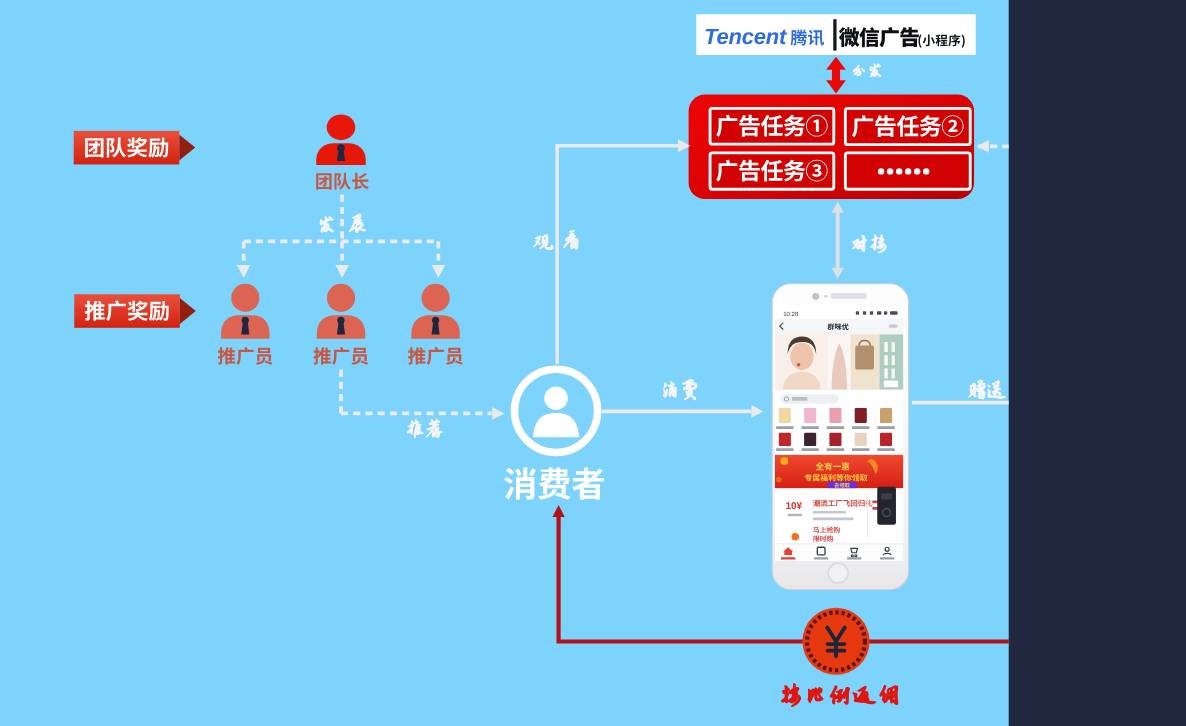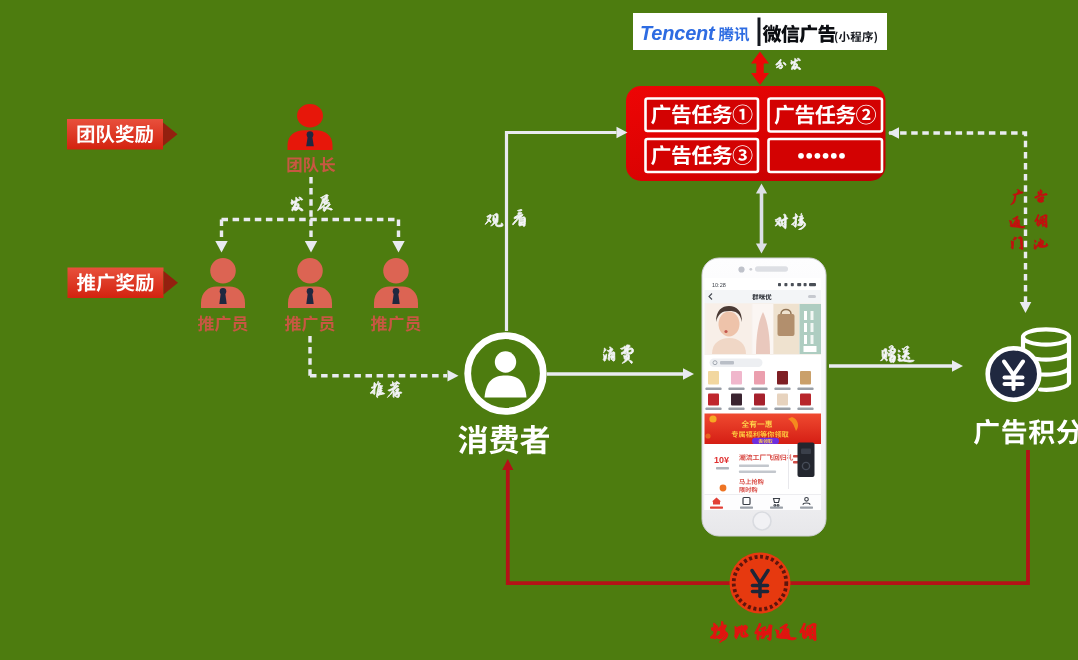--- a/index.html
+++ b/index.html
@@ -1,15 +1,15 @@
 <!DOCTYPE html>
 <html><head><meta charset="utf-8">
 <style>
 html,body{margin:0;padding:0;background:#202840;}
-#stage{position:relative;width:1078px;height:660px;overflow:hidden;background:#4d7c0f;font-family:"Liberation Sans",sans-serif;}
+#stage{position:relative;width:917px;height:660px;overflow:hidden;background:#7dd3fc;font-family:"Liberation Sans",sans-serif;}
 </style></head>
 <body>
 <div id="stage">
 <svg width="1078" height="660" viewBox="0 0 1078 660">
 <defs>
 <linearGradient id="redbox" x1="0" y1="0" x2="1" y2="1">
  <stop offset="0" stop-color="#ee0505"></stop>
           <stop offset="0.55" stop-color="#d90202"></stop>
           <stop offset="1" stop-color="#b80101"></stop>
 </linearGradient>

